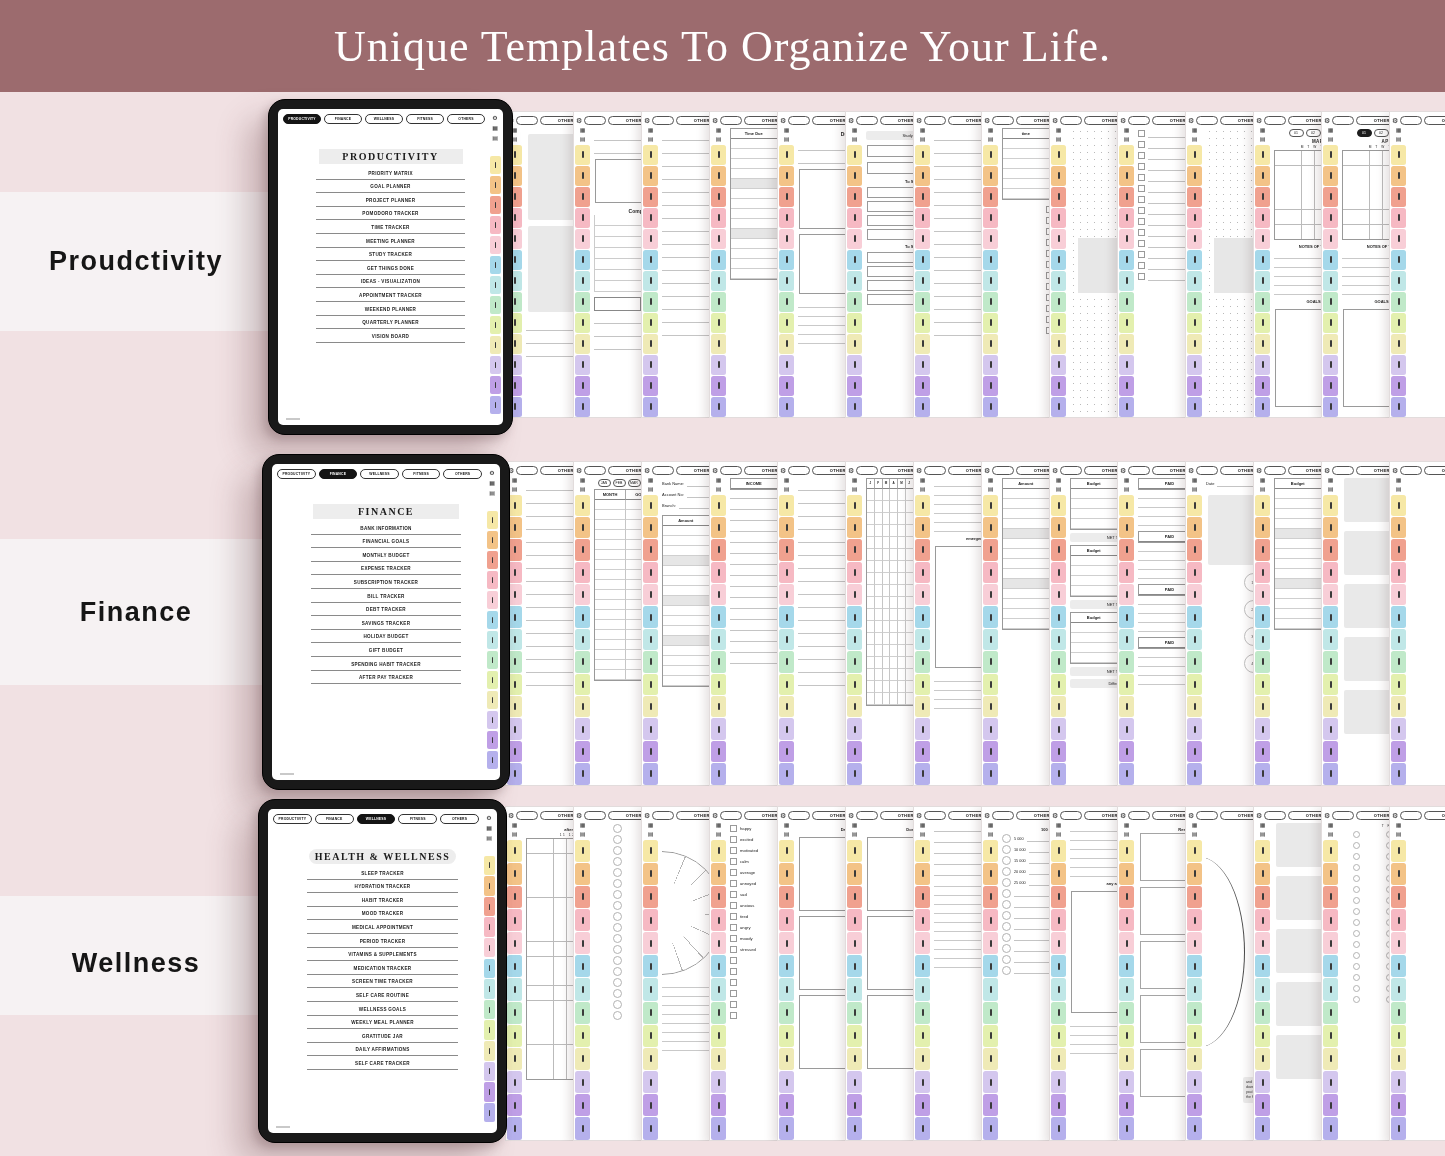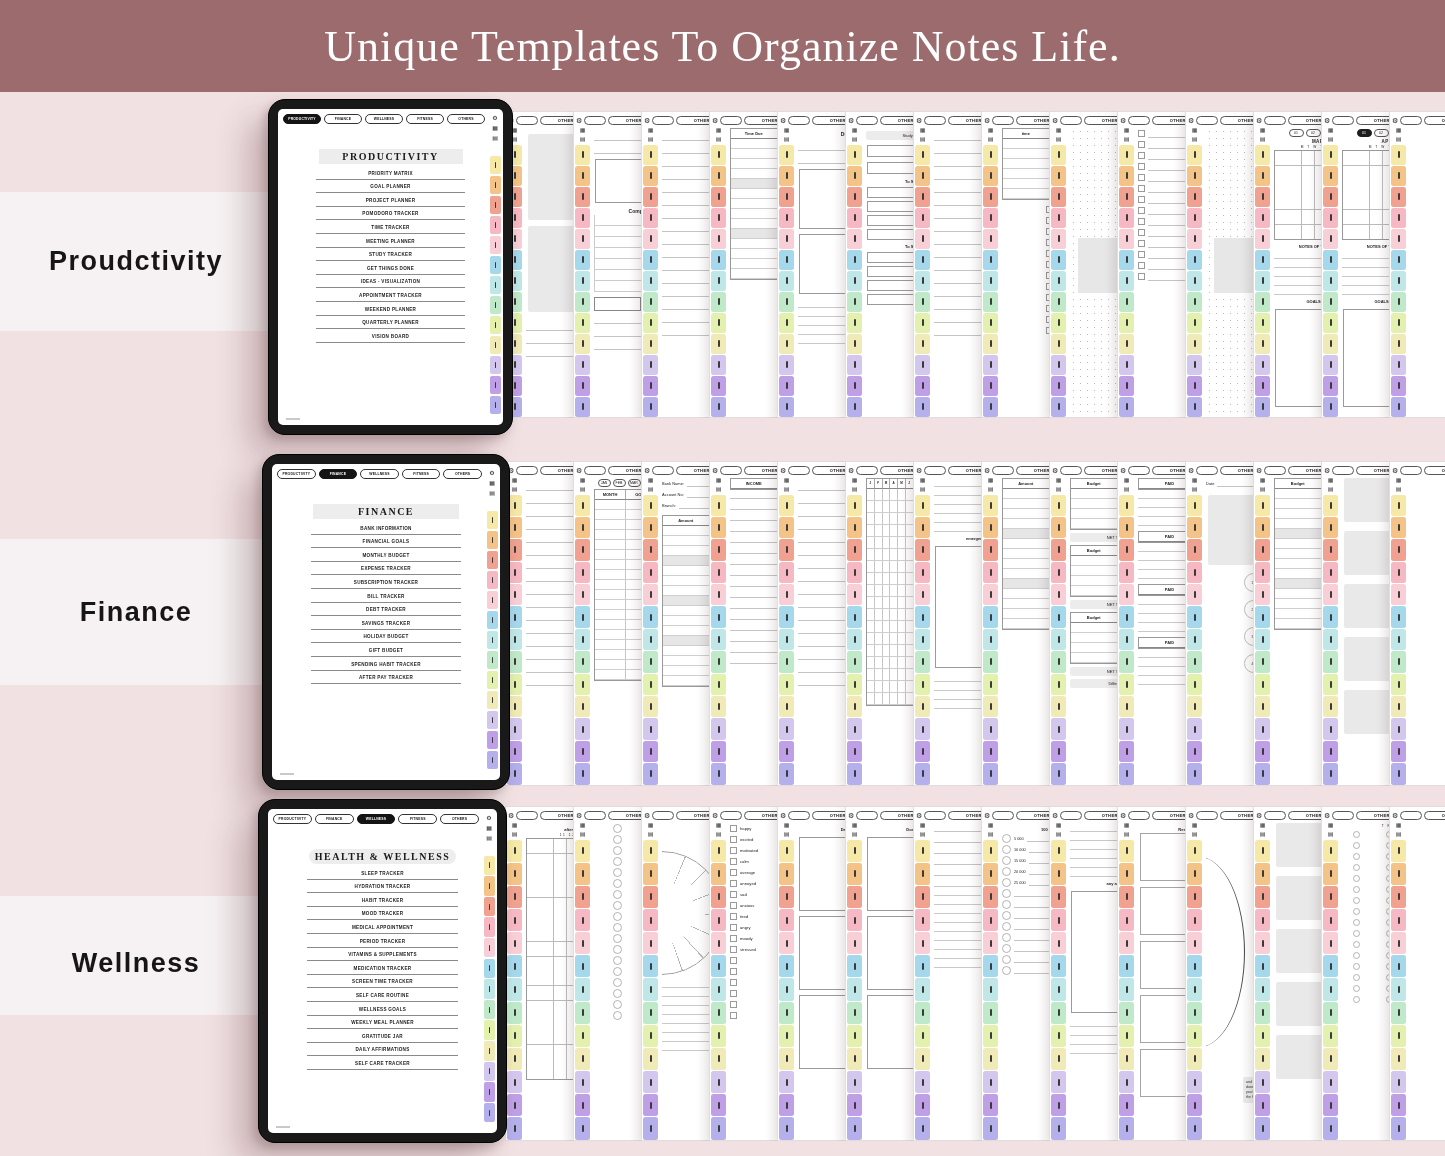--- a/index.html
+++ b/index.html
@@ -113,21 +113,21 @@
   .ptitle.pillform{border-radius:8px;}
   .ilist{list-style:none;margin:2px auto 0;padding:0;width:66%;}
   .ilist li{font-size:4.6px;font-weight:700;letter-spacing:.3px;text-align:center;
             color:#222;padding:4.6px 0 3px;border-bottom:1px solid #8a8a8a;}
   .wm{position:absolute;left:8px;bottom:5px;width:14px;height:2px;background:#c9c9c9;}
 </style>
 </head>
 <body>
 
 <div class="banner">
-  <h1>Unique Templates To Organize Notes Life.</h1>
+  <h1>Unique Templates To Organize Your Life.</h1>
 </div>
 
 <div class="stripe s1"></div>
 <div class="stripe s2"></div>
 <div class="stripe s3"></div>
 
 <div class="rowlbl l1">Proudctivity</div>
 <div class="rowlbl l2">Finance</div>
 <div class="rowlbl l3">Wellness</div>
 

